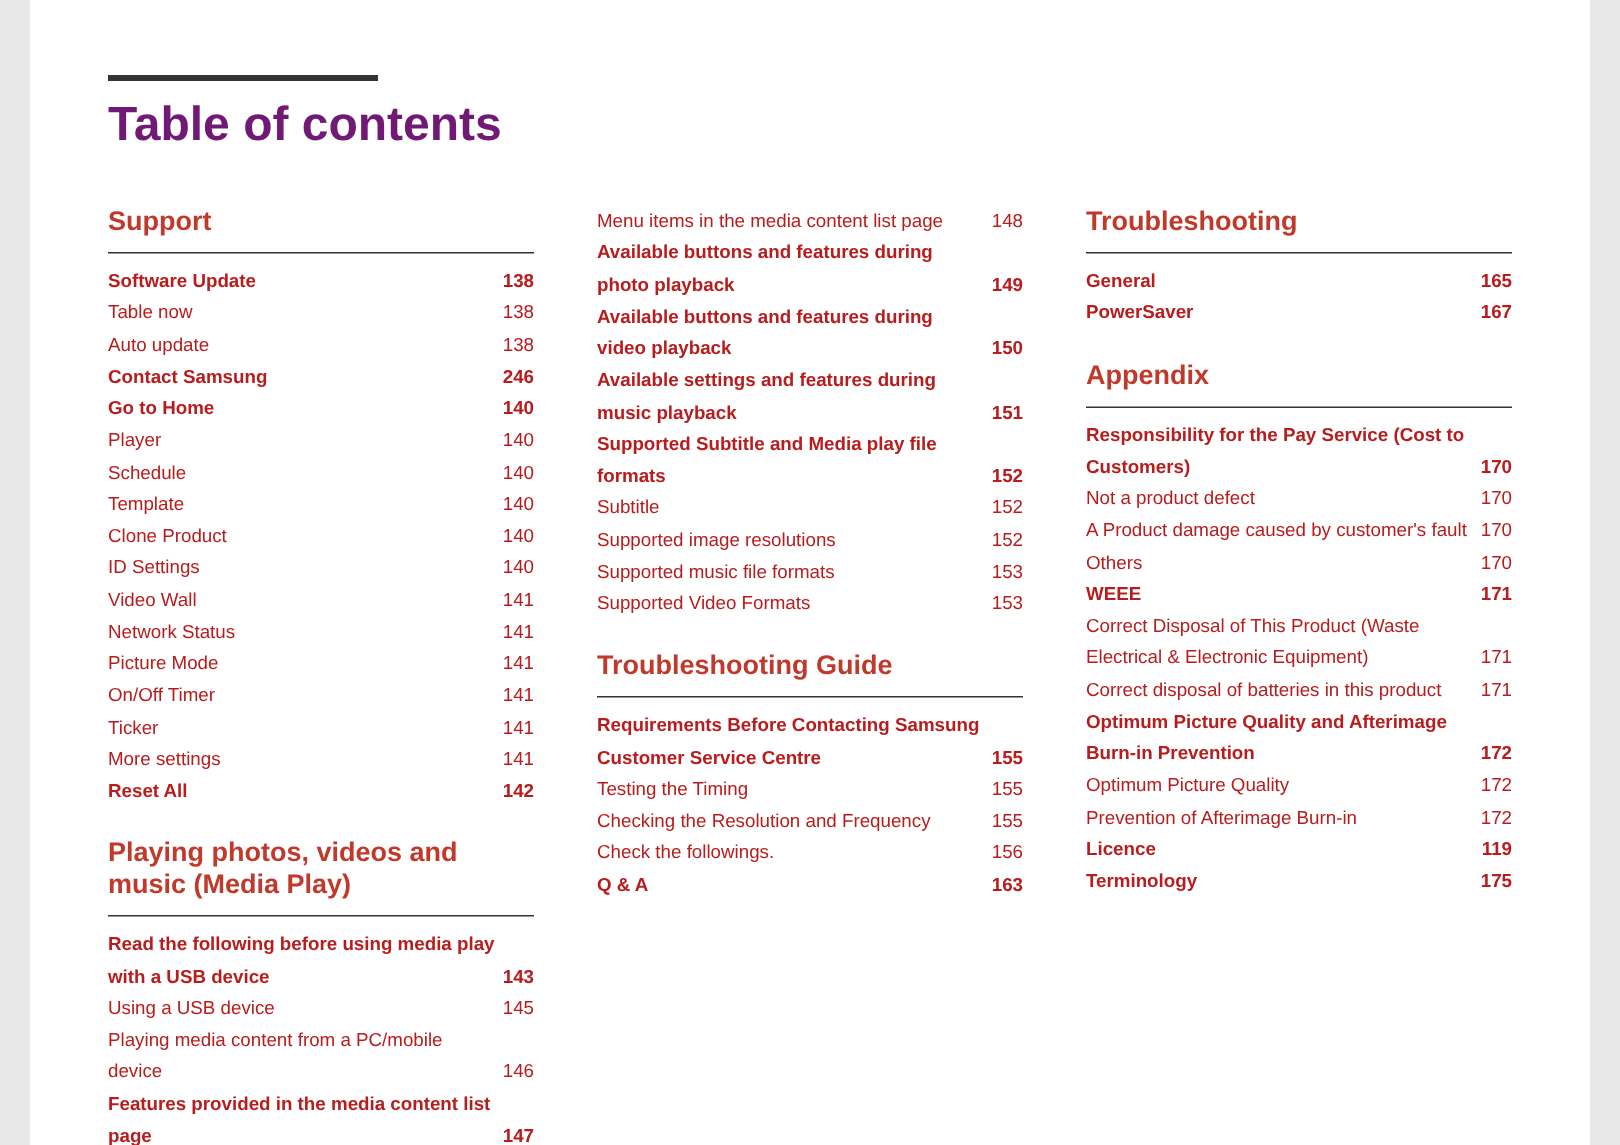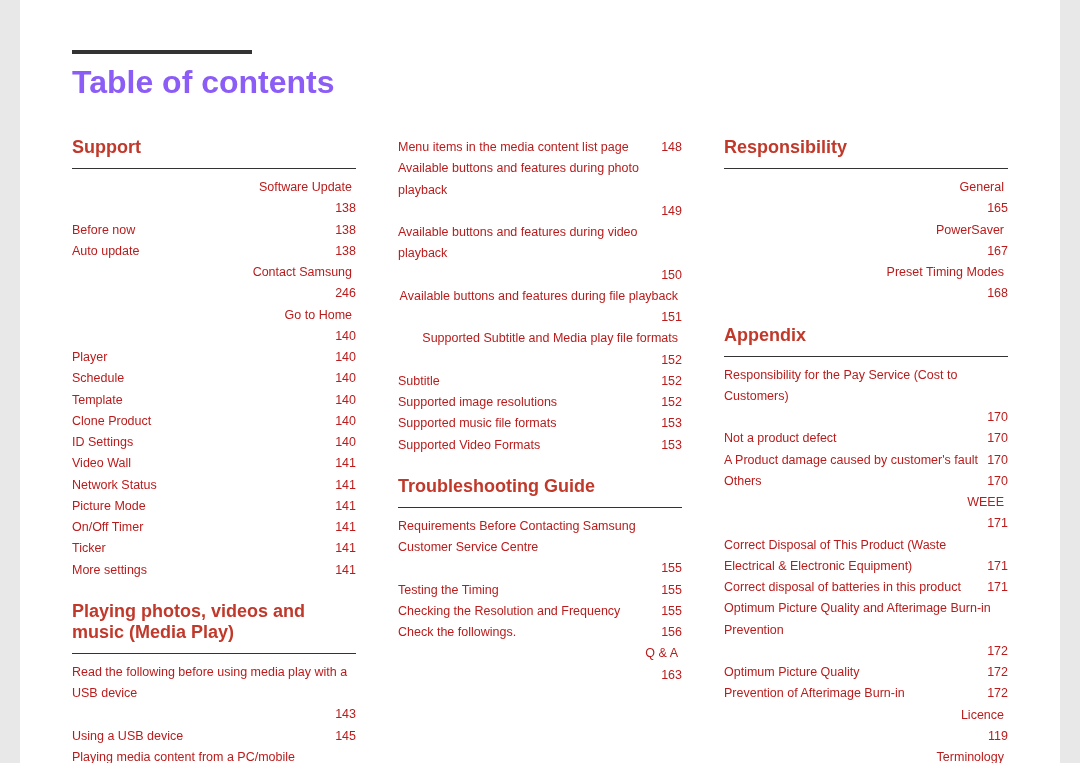--- a/index.html
+++ b/index.html
@@ -20,21 +20,21 @@
     }
     .title-bar {
       width: 180px;
       height: 4px;
       background: #333;
       margin-bottom: 10px;
     }
     .page-title {
       font-size: 32px;
       font-weight: bold;
-      color: #8b5cf6;
+      color: #701a75;
       margin-bottom: 36px;
     }
     .columns {
       display: flex;
       gap: 12px;
     }
     .col {
       flex: 1;
       padding-right: 30px;
     }
@@ -52,22 +52,21 @@
     }
     .toc-row {
       display: flex;
       justify-content: space-between;
       align-items: flex-end;
       font-size: 12.5px;
       color: #b91c1c;
       line-height: 1.7;
     }
     .toc-row.bold {
-      font-weight: normal;
-      flex-direction: column;
+      font-weight: bold;
     }
     .toc-row .label { flex: 1; padding-right: 4px; }
     .toc-row .page-num { white-space: nowrap; }
     .spacer-lg { height: 20px; }
   </style>
 </head>
 <body>
 
 <div class="page">
   <div class="title-bar"></div>
@@ -77,21 +76,21 @@
 
     <div class="col">
       <div class="section-title">Support</div>
       <hr class="divider">
       <div id="support-rows">
           <div class="toc-row bold">
             <span class="label">Software Update</span>
             <span class="page-num">138</span>
           </div>
           <div class="toc-row">
-            <span class="label">Before now</span>
+            <span class="label">Table now</span>
             <span class="page-num">138</span>
           </div>
           <div class="toc-row">
             <span class="label">Auto update</span>
             <span class="page-num">138</span>
           </div>
           <div class="toc-row bold">
             <span class="label">Contact Samsung</span>
             <span class="page-num">246</span>
           </div>
@@ -136,20 +135,24 @@
             <span class="page-num">141</span>
           </div>
           <div class="toc-row">
             <span class="label">Ticker</span>
             <span class="page-num">141</span>
           </div>
           <div class="toc-row">
             <span class="label">More settings</span>
             <span class="page-num">141</span>
           </div>
+          <div class="toc-row bold">
+            <span class="label">Reset All</span>
+            <span class="page-num">142</span>
+          </div>
         </div>
 
       <div class="spacer-lg"></div>
 
       <div class="section-title">Playing photos, videos and music (Media Play)</div>
       <hr class="divider">
       <div id="media-rows">
           <div class="toc-row bold">
             <span class="label">Read the following before using media play with a USB device</span>
             <span class="page-num">143</span>
@@ -177,21 +180,21 @@
           </div>
           <div class="toc-row bold">
             <span class="label">Available buttons and features during photo playback</span>
             <span class="page-num">149</span>
           </div>
           <div class="toc-row bold">
             <span class="label">Available buttons and features during video playback</span>
             <span class="page-num">150</span>
           </div>
           <div class="toc-row bold">
-            <span class="label">Available buttons and features during file playback</span>
+            <span class="label">Available settings and features during music playback</span>
             <span class="page-num">151</span>
           </div>
           <div class="toc-row bold">
             <span class="label">Supported Subtitle and Media play file formats</span>
             <span class="page-num">152</span>
           </div>
           <div class="toc-row">
             <span class="label">Subtitle</span>
             <span class="page-num">152</span>
           </div>
@@ -231,35 +234,31 @@
             <span class="page-num">156</span>
           </div>
           <div class="toc-row bold">
             <span class="label">Q &amp; A</span>
             <span class="page-num">163</span>
           </div>
         </div>
     </div>
 
     <div class="col">
-      <div class="section-title">Responsibility</div>
+      <div class="section-title">Troubleshooting</div>
       <hr class="divider">
       <div id="spec-rows">
           <div class="toc-row bold">
             <span class="label">General</span>
             <span class="page-num">165</span>
           </div>
           <div class="toc-row bold">
             <span class="label">PowerSaver</span>
             <span class="page-num">167</span>
           </div>
-          <div class="toc-row bold">
-            <span class="label">Preset Timing Modes</span>
-            <span class="page-num">168</span>
-          </div>
         </div>
 
       <div class="spacer-lg"></div>
 
       <div class="section-title">Appendix</div>
       <hr class="divider">
       <div id="appendix-rows">
           <div class="toc-row bold">
             <span class="label">Responsibility for the Pay Service (Cost to Customers)</span>
             <span class="page-num">170</span>

